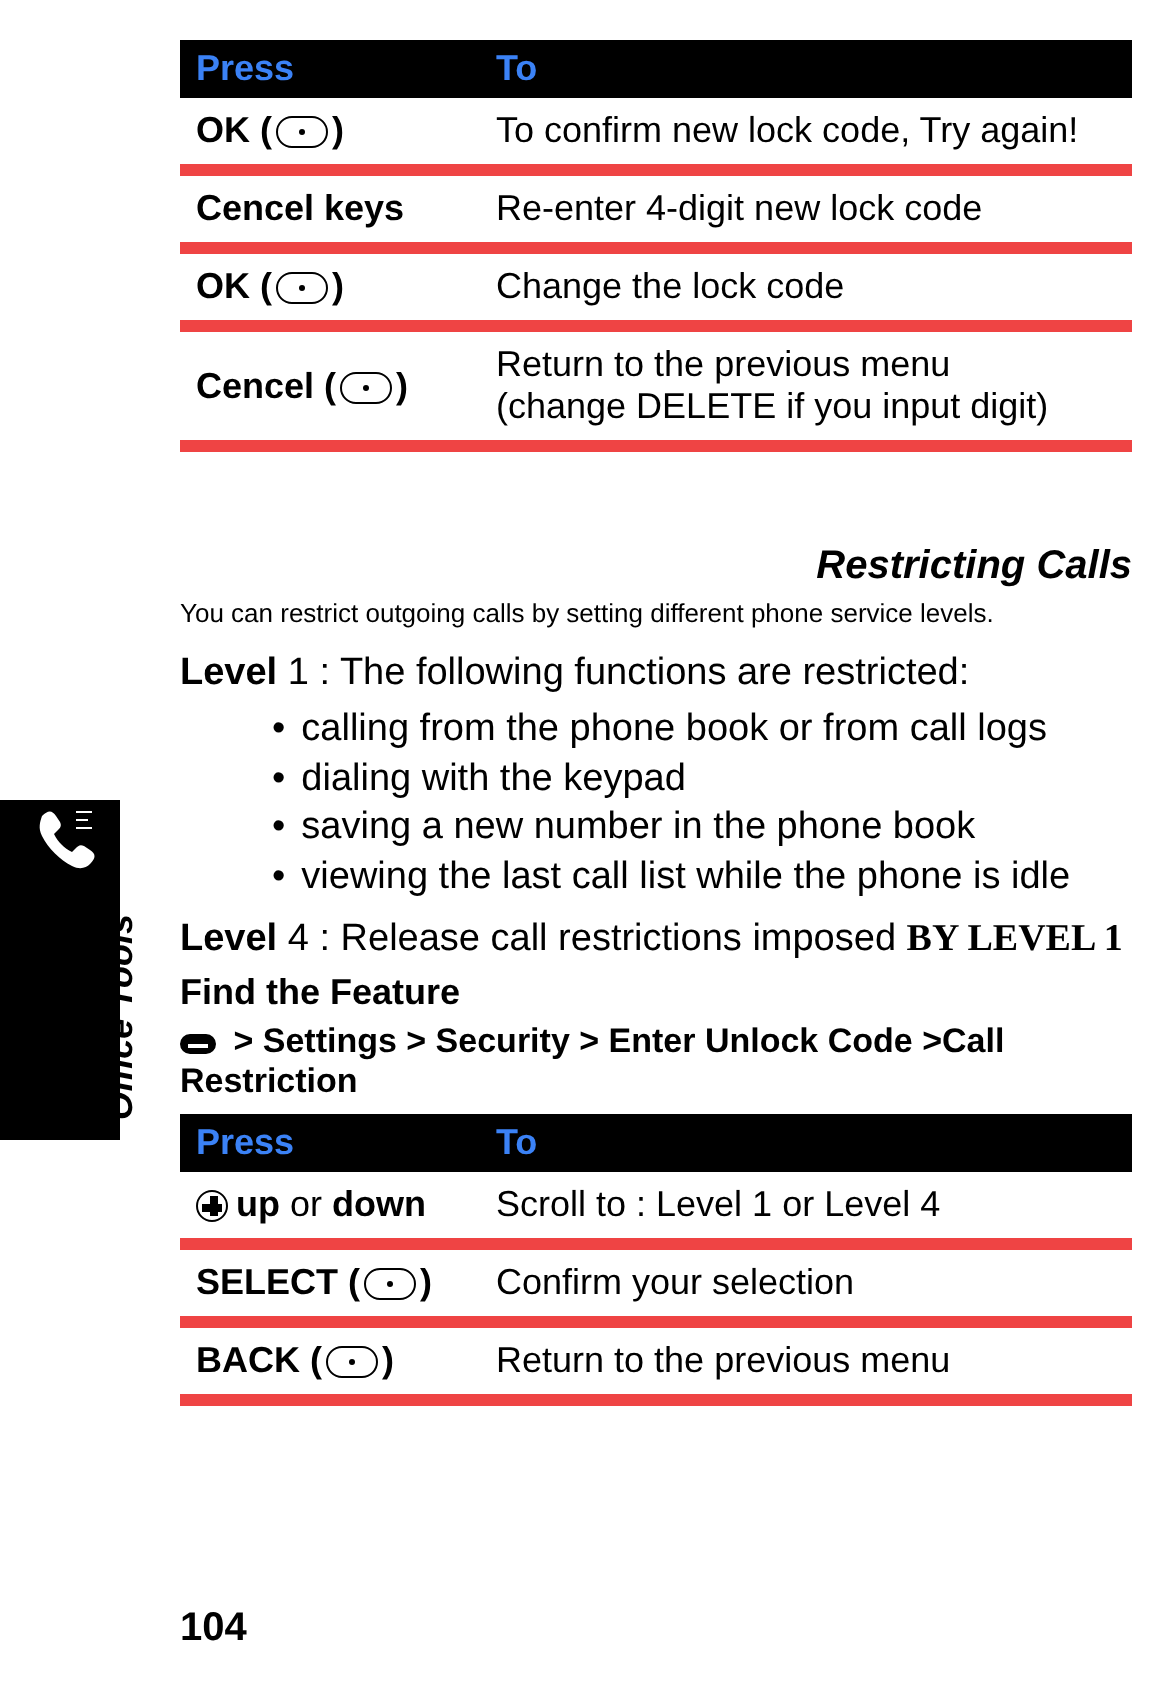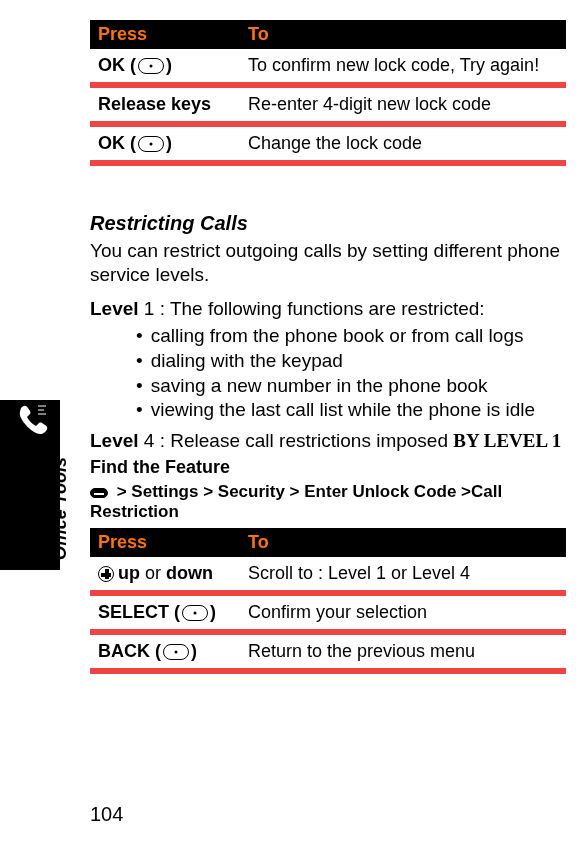--- a/index.html
+++ b/index.html
@@ -1,47 +1,47 @@
 <!DOCTYPE html>
 <html><head>
 <meta charset="utf-8">
 <style>
   * { margin: 0; padding: 0; box-sizing: border-box; }
   html, body { width: 586px; height: 850px; background: #fff; font-family: Arial, Helvetica, sans-serif; color: #000; }
   .page { position: relative; width: 586px; height: 850px; padding: 20px 20px 20px 90px; }
   .side-tab { position: absolute; left: 0; top: 400px; width: 60px; height: 170px; background: #000; display: flex; flex-direction: column; align-items: center; justify-content: flex-start; color: #fff; }
   .side-label { position: absolute; left: 50px; top: 560px; transform: rotate(-90deg); transform-origin: left top; font-style: italic; font-weight: bold; font-size: 18px; color:#000; white-space: nowrap; }
   table.actions { width: 100%; border-collapse: collapse; font-size: 18px; }
-  table.actions th { background: #000; color: #f97316; text-align: left; font-weight: bold; padding: 4px 8px; }
+  table.actions th { background: #000; color: #3b82f6; text-align: left; font-weight: bold; padding: 4px 8px; }
   table.actions th.press { width: 150px; }
   table.actions td { padding: 6px 8px; border-bottom: 6px solid #ef4444; vertical-align: middle; }
   table.actions td.press { font-weight: bold; }
   table.actions td.press .keycap { display: inline-block; vertical-align: middle; }
   .keycap { display: inline-block; width: 26px; height: 16px; border: 1.5px solid #000; border-radius: 8px; position: relative; margin: 0 2px; vertical-align: -2px; }
   .keycap::after { content: ""; position: absolute; width: 4px; height: 2px; background: #000; left: 50%; top: 50%; transform: translate(-50%,-50%); }
   .keycap.dot::after { content: ""; width: 3px; height: 3px; border-radius: 50%; }
   .dpad-icon { display: inline-block; width: 16px; height: 16px; border: 1.5px solid #000; border-radius: 50%; position: relative; vertical-align: -3px; margin-right: 4px; }
   .dpad-icon::before, .dpad-icon::after { content: ""; position: absolute; background: #000; }
   .dpad-icon::before { left: 2px; right: 2px; top: 6px; height: 4px; }
   .dpad-icon::after { top: 2px; bottom: 2px; left: 6px; width: 4px; }
   .menu-pill { display:inline-block; width:18px; height:10px; border:1.5px solid #000; border-radius:5px; background:#000; vertical-align:-1px; margin-right:4px; position:relative; }
   .menu-pill::before{ content:""; position:absolute; left:3px; right:3px; top:4px; height:2px; background:#fff;}
   .section-spacer { height: 46px; }
-  h2.sub { font-style: italic; font-weight: bold; font-size: 20px; margin-bottom: 4px; }
-  p.body { font-size: 19px; line-height: 1.25; margin-bottom: 10px; }
+  h2.sub { font-style: italic; font-weight: bold; font-size: 20px; margin-bottom: 4px; text-align: right; }
+  p.body { font-size: 13px; line-height: 1.25; margin-bottom: 10px; }
   .level-line { font-size: 19px; line-height: 1.25; margin-bottom: 4px; }
   .level-line .lvl { font-weight: bold; font-family: Arial, sans-serif; text-align: center; }
   ul.bullets { list-style: none; padding-left: 58px; margin: 2px 0 6px 0; }
   ul.bullets li { font-size: 19px; line-height: 1.3; text-indent: -12px; }
   ul.bullets li::before { content: "•"; margin-right: 8px; }
   .caps { font-family: "Times New Roman", serif; font-weight: bold; text-align: right; }
   .find { font-weight: bold; font-size: 18px; margin-top: 4px; margin-bottom: 4px; }
   .breadcrumb { font-weight: bold; font-size: 17px; margin-bottom: 6px; }
   .breadcrumb .menu-pill { vertical-align: -1px; }
-  .page-number { position: absolute; bottom: 24px; left: 90px; font-weight: normal; font-size: 20px; }
+  .page-number { position: absolute; bottom: 24px; left: 90px; font-weight: bold; font-size: 20px; }
   .phone-svg { fill:#fff; }
   .lines { stroke:#fff; stroke-width:1;}
 </style>
 </head>
 <body>
 
 <div class="page">
 
   <div class="side-tab">
     <svg width="40" height="40" viewBox="0 0 40 40">
@@ -61,28 +61,35 @@
       </tr>
     </thead>
     <tbody>
       <tr>
         <td class="press">
           <span>OK (</span><span class="keycap dot"></span><span>)</span>
         </td>
         <td>To confirm new lock code, Try again!</td>
       </tr>
       <tr>
-        <td class="press">Release keys</td>
+        <td class="press">Cencel keys</td>
         <td>Re-enter 4-digit new lock code</td>
       </tr>
       <tr>
         <td class="press">
           <span>OK (</span><span class="keycap dot"></span><span>)</span>
         </td>
         <td>Change the lock code</td>
+      </tr>
+      <tr>
+        <td class="press">
+          <span>Cencel (</span><span class="keycap dot"></span><span>)</span>
+        </td>
+        <td style="white-space:pre-line">Return to the previous menu
+(change DELETE if you input digit)</td>
       </tr>
     </tbody>
   </table>
 
   <div class="section-spacer"></div>
 
   <h2 class="sub">Restricting Calls</h2>
   <p class="body">You can restrict outgoing calls by setting different phone service levels.</p>
 
   <p class="level-line">

